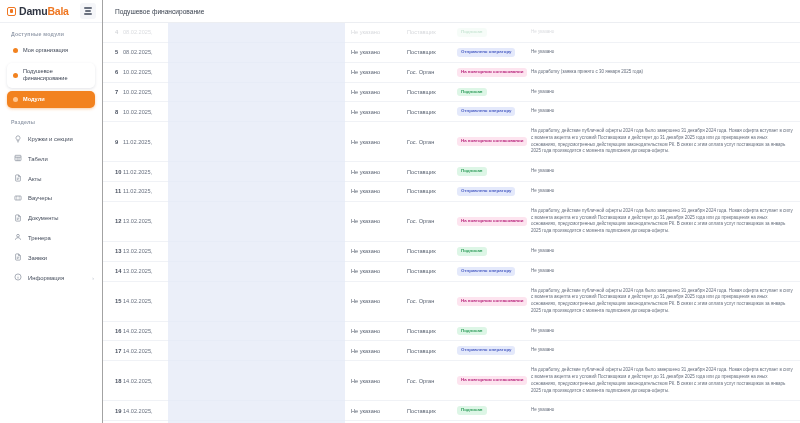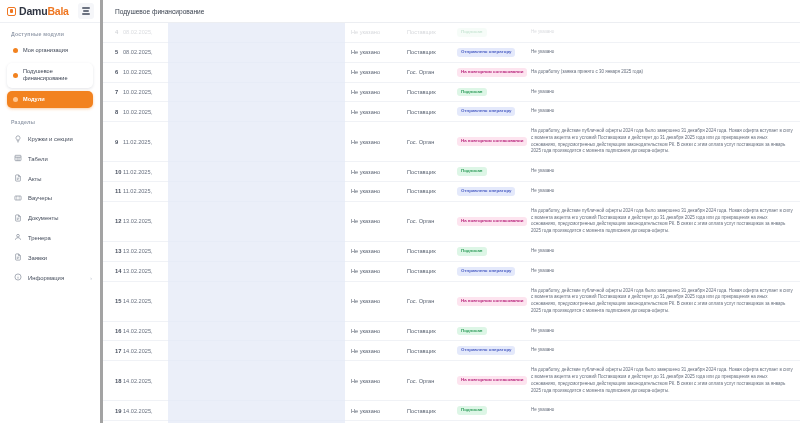--- a/index.html
+++ b/index.html
@@ -8,21 +8,21 @@
     font-family: "Liberation Sans", "DejaVu Sans", sans-serif;
     background: #ffffff;
     overflow: hidden;
   }
   body { display: flex; }
 
   
   .sidebar {
     width: 103px; height: 423px;
     background: #ffffff;
-    border-right: 3px solid #a3a3a3;
+    border-right: 1px solid #a3a3a3;
     display: flex; flex-direction: column;
     flex: 0 0 103px;
     position: relative;
   }
   .logo-bar {
     height: 23px;
     display: flex; align-items: center;
     padding: 0 6px 0 7px;
     gap: 3px;
     border-bottom: 1px solid #eef0f4;

